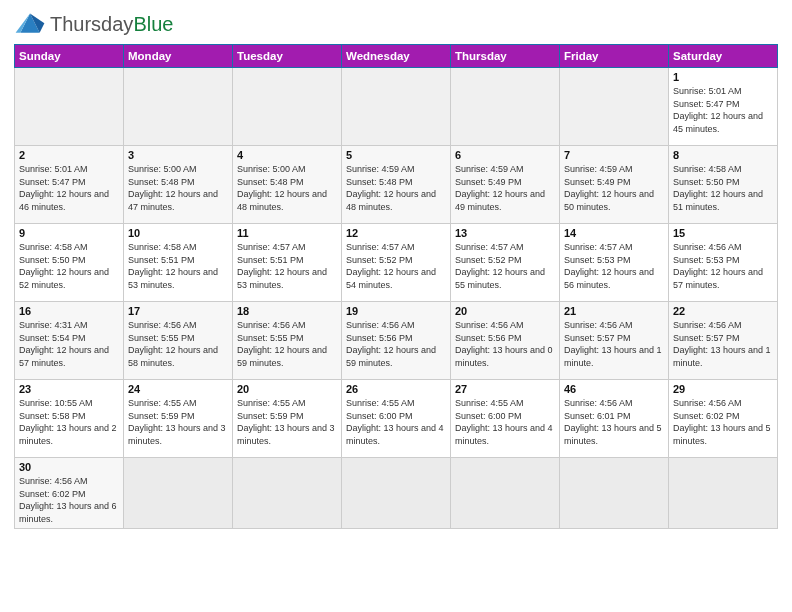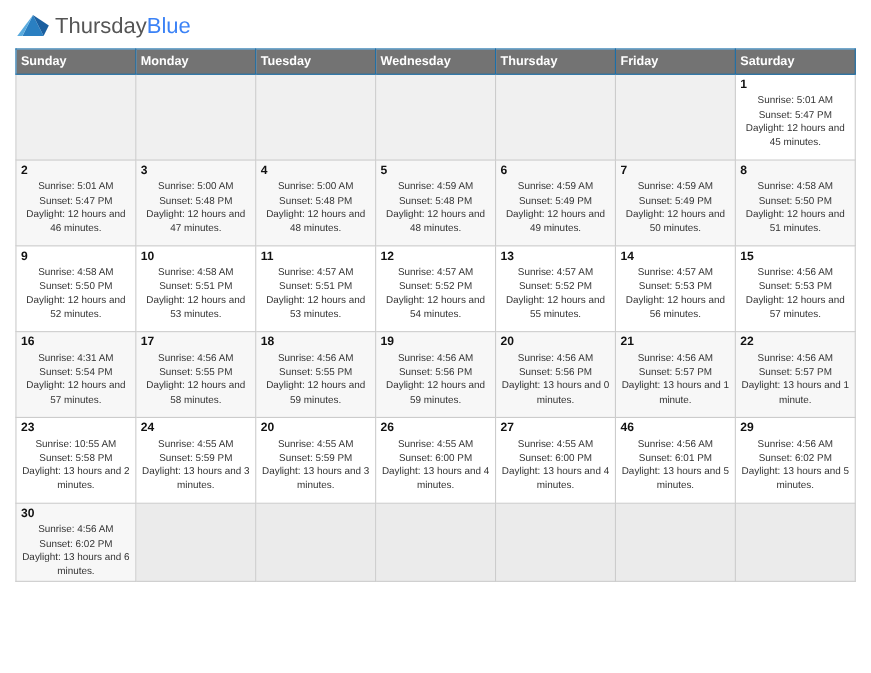--- a/index.html
+++ b/index.html
@@ -50,21 +50,21 @@
     .location {
       font-size: 13px;
       color: #555;
     }
     .calendar {
       width: 100%;
       border-collapse: collapse;
       table-layout: fixed;
     }
     .calendar th {
-      background: #737373;
+      background: #a21caf;
       color: #fff;
       font-size: 11.5px;
       font-weight: bold;
       padding: 5px 4px;
       text-align: left;
       border: 1px solid #1a6faa;
     }
     .calendar td {
       vertical-align: top;
       border: 1px solid #ccc;
@@ -84,42 +84,41 @@
     .day-number {
       font-size: 11px;
       font-weight: bold;
       margin-bottom: 2px;
       color: #111;
     }
     .day-info {
       font-size: 9px;
       line-height: 1.4;
       color: #333;
-      text-align: center;
     }
     .alt-row td {
       background: #f7f7f7;
     }
     .alt-row td.empty {
       background: #ebebeb;
     }
   </style>
 </head>
 <body>
 
 <div class="page">
   <div class="header">
     <div class="logo">
       <svg class="logo-icon" viewBox="0 0 40 34" xmlns="http://www.w3.org/2000/svg">
         <polygon points="8,28 20,4 32,28" fill="#2a7fc1"></polygon>
         <polygon points="20,4 32,28 38,16" fill="#1a5fa0"></polygon>
         <polygon points="2,28 8,28 20,4" fill="#5aabde"></polygon>
       </svg>
       <div class="logo-text">
-          <div style="font-size:20px;font-weight:normal;color:#666;line-height:1"><span style="color:#555">Thursday</span><span style="color:#3b82f6">Blue</span></div>
+          <div style="font-size:20px;font-weight:normal;color:#666;line-height:1"><span style="color:#555">Thursday</span><span style="color:#15803d">Blue</span></div>
         </div>
     </div>
     <div class="title-block">
       <div class="month-title"></div>
       <div class="location"></div>
     </div>
   </div>
 
   <table class="calendar">
     <thead>

